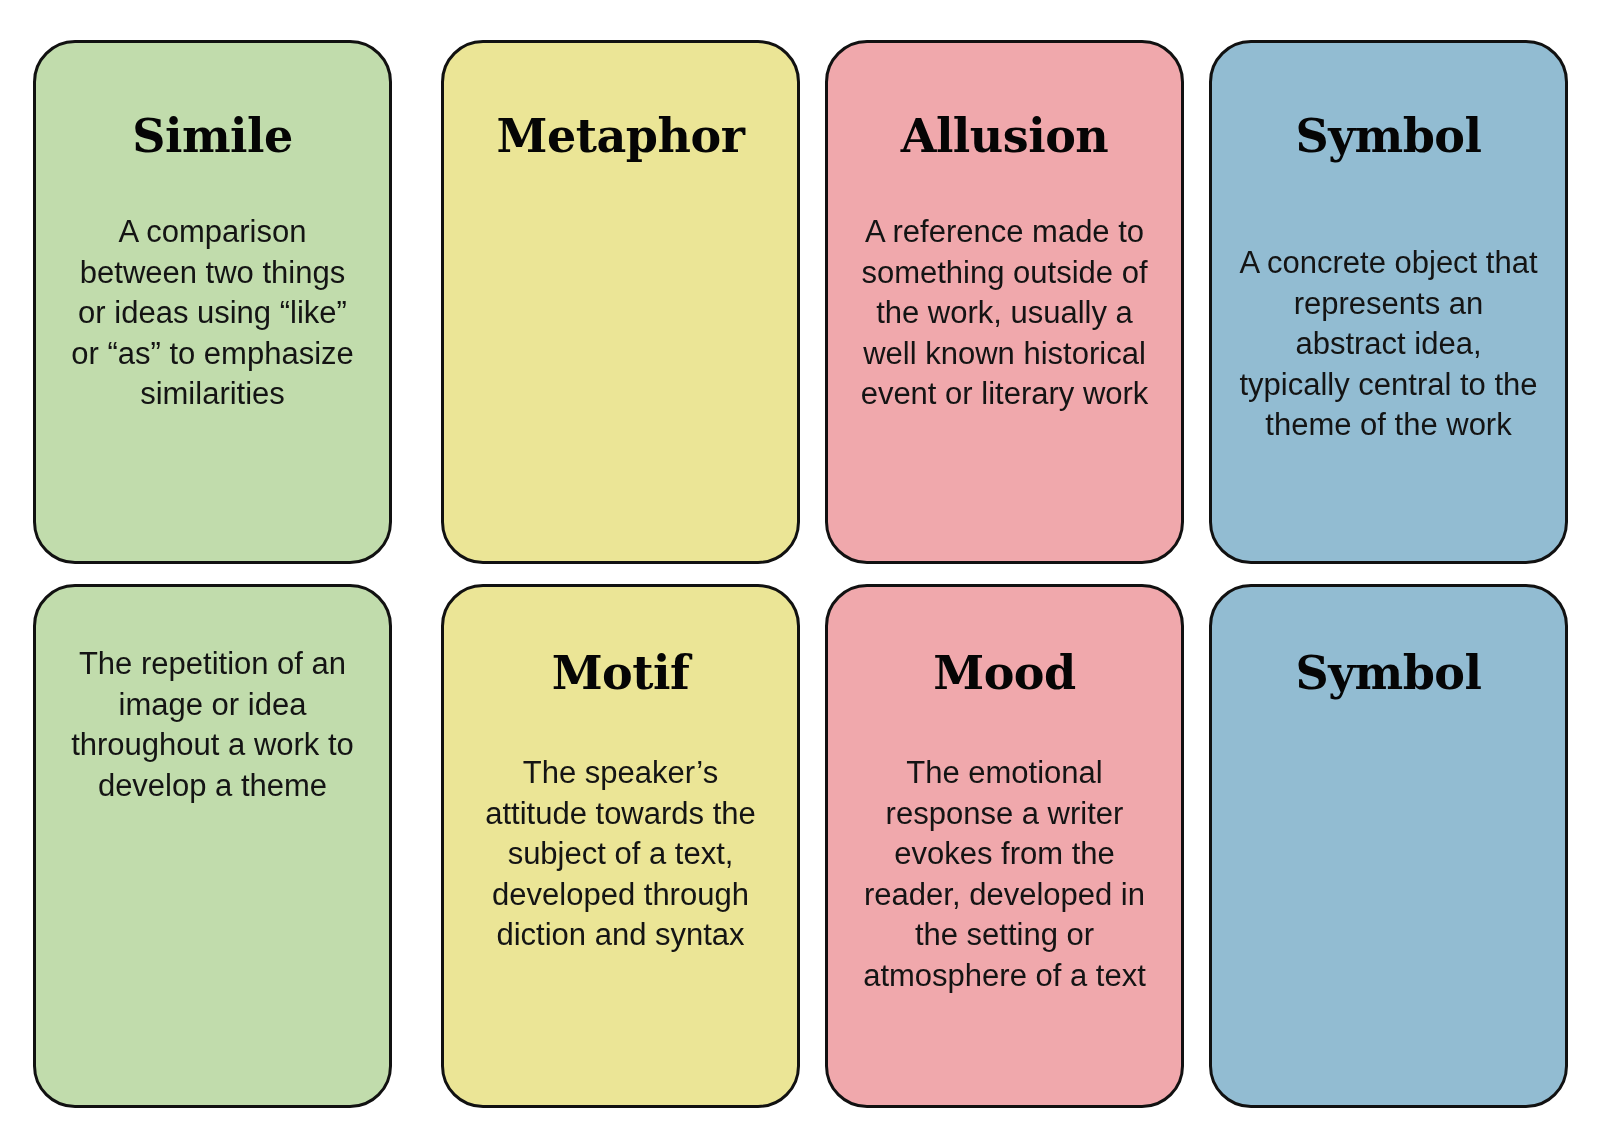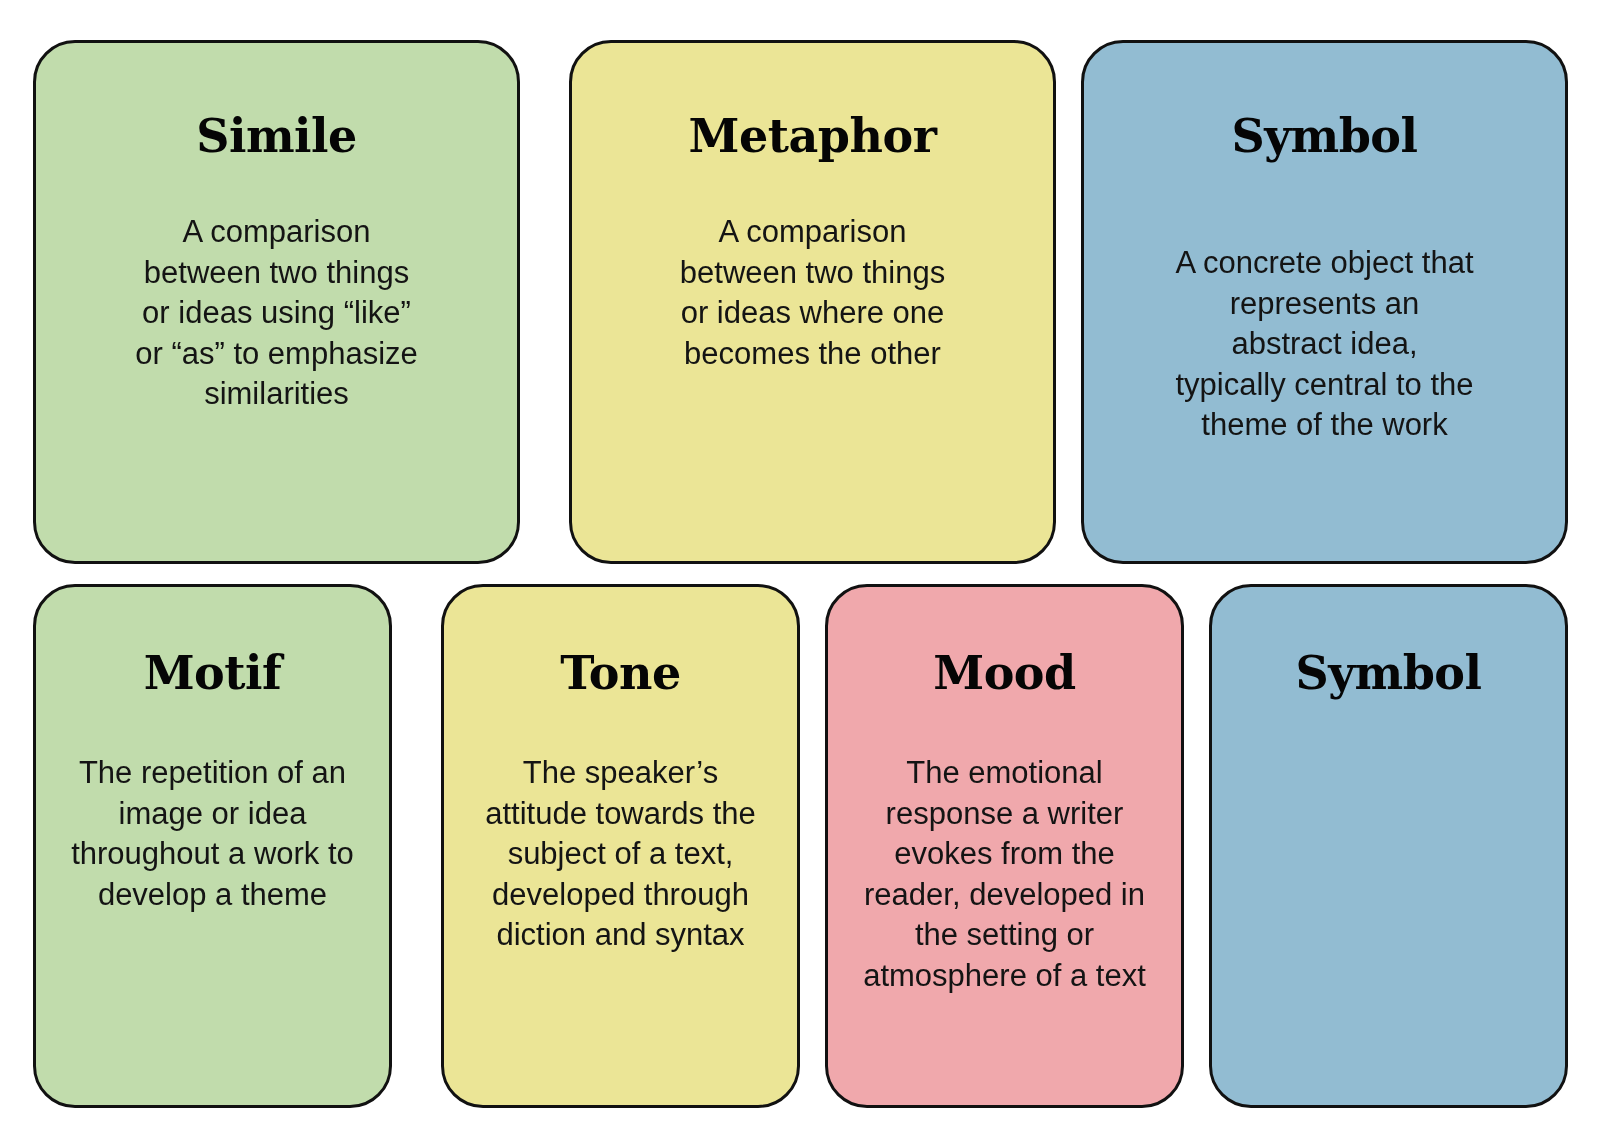--- a/index.html
+++ b/index.html
@@ -82,40 +82,42 @@
 
   <div class="card-row row-top">
 
     <div class="card card-green">
       <div class="card-title">Simile</div>
       <div class="card-body">A comparison between two things or ideas using “like” or “as” to emphasize similarities</div>
     </div>
 
     <div class="card card-yellow">
       <div class="card-title">Metaphor</div>
-      <div class="card-body">A comparison between two things or ideas where one becomes the other</div>
     </div>
 
+    <div class="card card-pink">
+      <div class="card-title">Allusion</div>
+      <div class="card-body">A reference made to something outside of the work, usually a well known historical event or literary work</div>
+    </div>
 
     <div class="card card-blue">
       <div class="card-title">Symbol</div>
       <div class="card-body">A concrete object that represents an abstract idea, typically central to the theme of the work</div>
     </div>
 
   </div>
 
   <div class="card-row row-bottom">
 
     <div class="card card-green">
-      <div class="card-title">Motif</div>
       <div class="card-body">The repetition of an image or idea throughout a work to develop a theme</div>
     </div>
 
     <div class="card card-yellow">
-      <div class="card-title">Tone</div>
+      <div class="card-title">Motif</div>
       <div class="card-body">The speaker’s attitude towards the subject of a text, developed through diction and syntax</div>
     </div>
 
     <div class="card card-pink">
       <div class="card-title">Mood</div>
       <div class="card-body">The emotional response a writer evokes from the reader, developed in the setting or atmosphere of a text</div>
     </div>
 
     <div class="card card-blue">
       <div class="card-title">Symbol</div>

